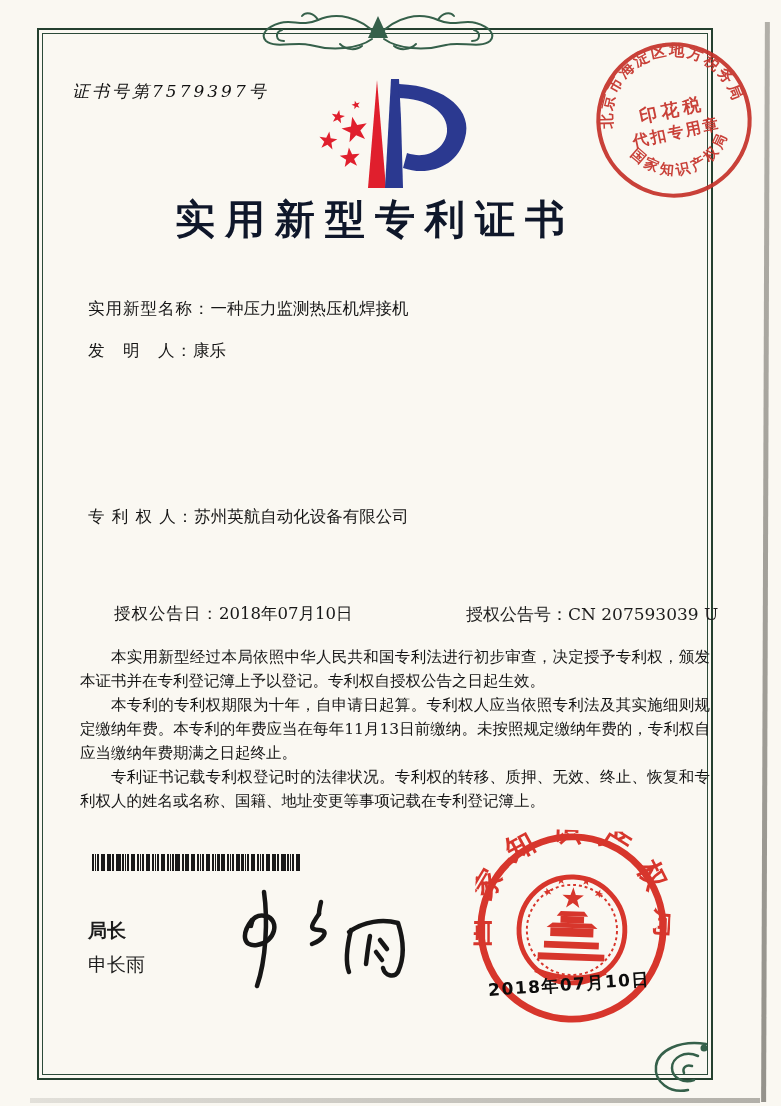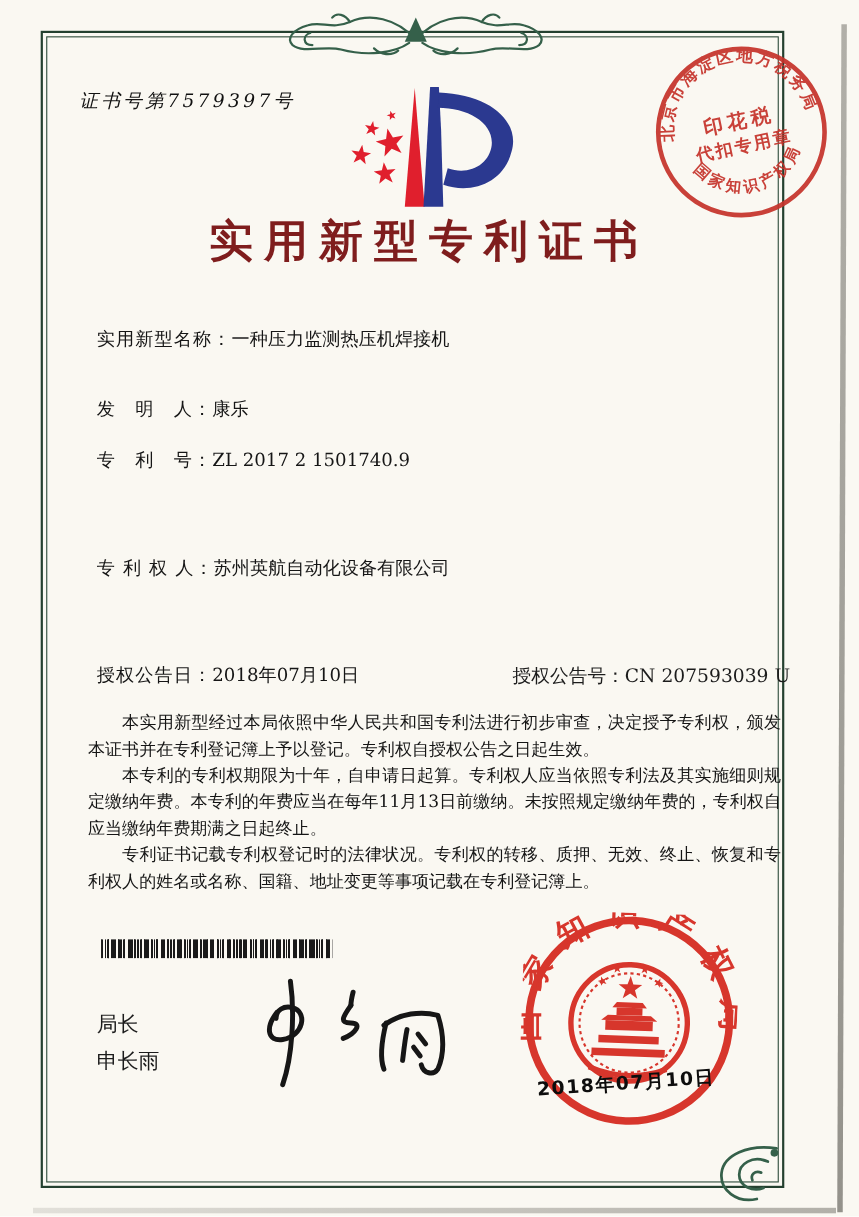--- a/index.html
+++ b/index.html
@@ -36,50 +36,50 @@
     font-size:17px; letter-spacing:3px; color:#111;font-style:italic;
   }
   .logo { position:absolute; left:293px; top:74px; width:210px; height:124px; }
   .tax-stamp {
     position:absolute; left:590px; top:36px; width:168px; height:168px;
     transform:rotate(-12deg); opacity:.92;
   }
   .title {
     position:absolute; left:37px; top:192px; width:676px;
     text-align:center; font-size:40px; font-weight:bold;
-    letter-spacing:10px; color:#7f1d1d;padding-left:15px;
+    letter-spacing:10px; color:#0f172a;
   }
 
   
   .field {
     position:absolute; left:88px; width:620px;
     font-size:16.5px; color:#161616; white-space:nowrap;
   }
   .field .lbl { letter-spacing:1px; }
-  .f0 { top:298px; } .f1 { top:361px; } .f2 { top:408px; }
+  .f0 { top:298px; } .f1 { top:340px; } .f2 { top:408px; }
   .f3 { top:456px; } .f4 { top:506px; } .f5 { top:553px; }
-  .f6 { top:603px; }
+  .f6 { top:603px;margin-left:26px; }
   .grant-no { position:absolute; left:466px; top:603px; font-size:17px; white-space:nowrap; }
 
   
   .body-text {
     position:absolute; left:80px; top:645px; width:630px;
     font-size:15.5px; line-height:24px; text-align:justify; color:#151515;
   }
   .body-text p { margin:0; text-indent:2em; }
 
   
   .barcode {
     position:absolute; left:92px; top:854px; width:210px; height:17px;
     background:
       repeating-linear-gradient(90deg,#191919 0 2px,transparent 2px 5px),
       repeating-linear-gradient(90deg,#191919 0 1px,transparent 1px 3px),
       repeating-linear-gradient(90deg,transparent 0 6px,#191919 6px 7px,transparent 7px 11px);
   }
-  .signer-title { position:absolute; left:88px; top:918px; font-size:19px; font-weight:400; }
+  .signer-title { position:absolute; left:88px; top:918px; font-size:19px; font-weight:700; }
   .signer-name  { position:absolute; left:88px; top:952px; font-size:19px; font-weight:500;font-family:Liberation Serif, serif; }
   .signature-svg { position:absolute; left:222px; top:880px; width:210px; height:118px; }
 
   .seal { position:absolute; left:474px; top:830px; width:196px; height:196px; opacity:.93; transform:rotate(2deg); }
   .seal-date {
     position:absolute; left:488px; top:973px; width:170px;
     font-size:17px; font-weight:bold; letter-spacing:1.5px;
     color:#0d0d0d; transform:rotate(-4deg); z-index:5;
   }
   .footer {
@@ -151,23 +151,20 @@
     </text>
   </svg>
 
   <div class="title serif">实用新型专利证书</div>
 
   <div class="field serif f0">
     <span class="lbl">实用新型名称：</span><span>一种压力监测热压机焊接机</span>
   </div>
   <div class="field serif f1">
     <span class="lbl">发　明　人：</span><span>康乐</span>
-  </div>
-  <div class="field serif f2">
-    <span class="lbl">专　利　号：</span><span>ZL 2017 2 1501740.9</span>
   </div>
   <div class="field serif f4">
     <span class="lbl">专 利 权 人：</span><span>苏州英航自动化设备有限公司</span>
   </div>
   <div class="field serif f6">
     <span class="lbl">授权公告日：</span><span>2018年07月10日</span>
   </div>
   <div class="grant-no serif">
     <span class="lbl">授权公告号：</span><span>CN 207593039 U</span>
   </div>

